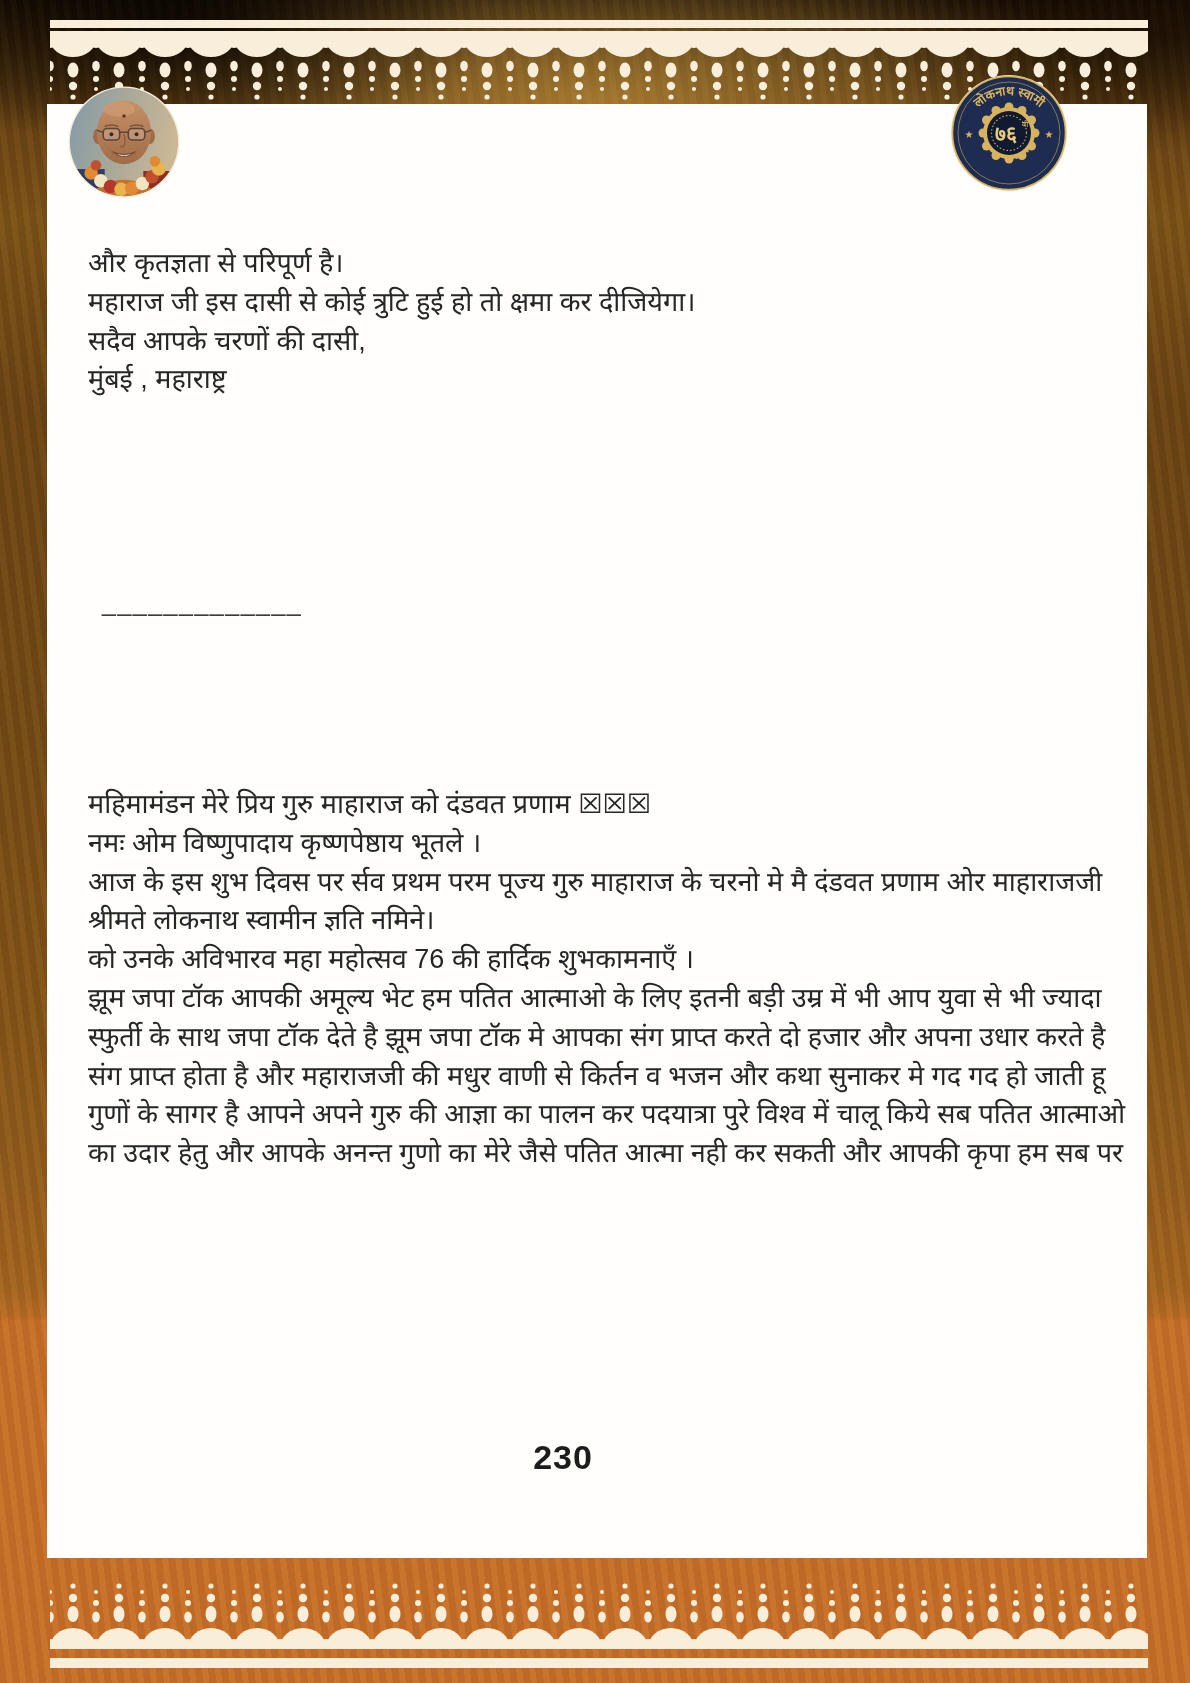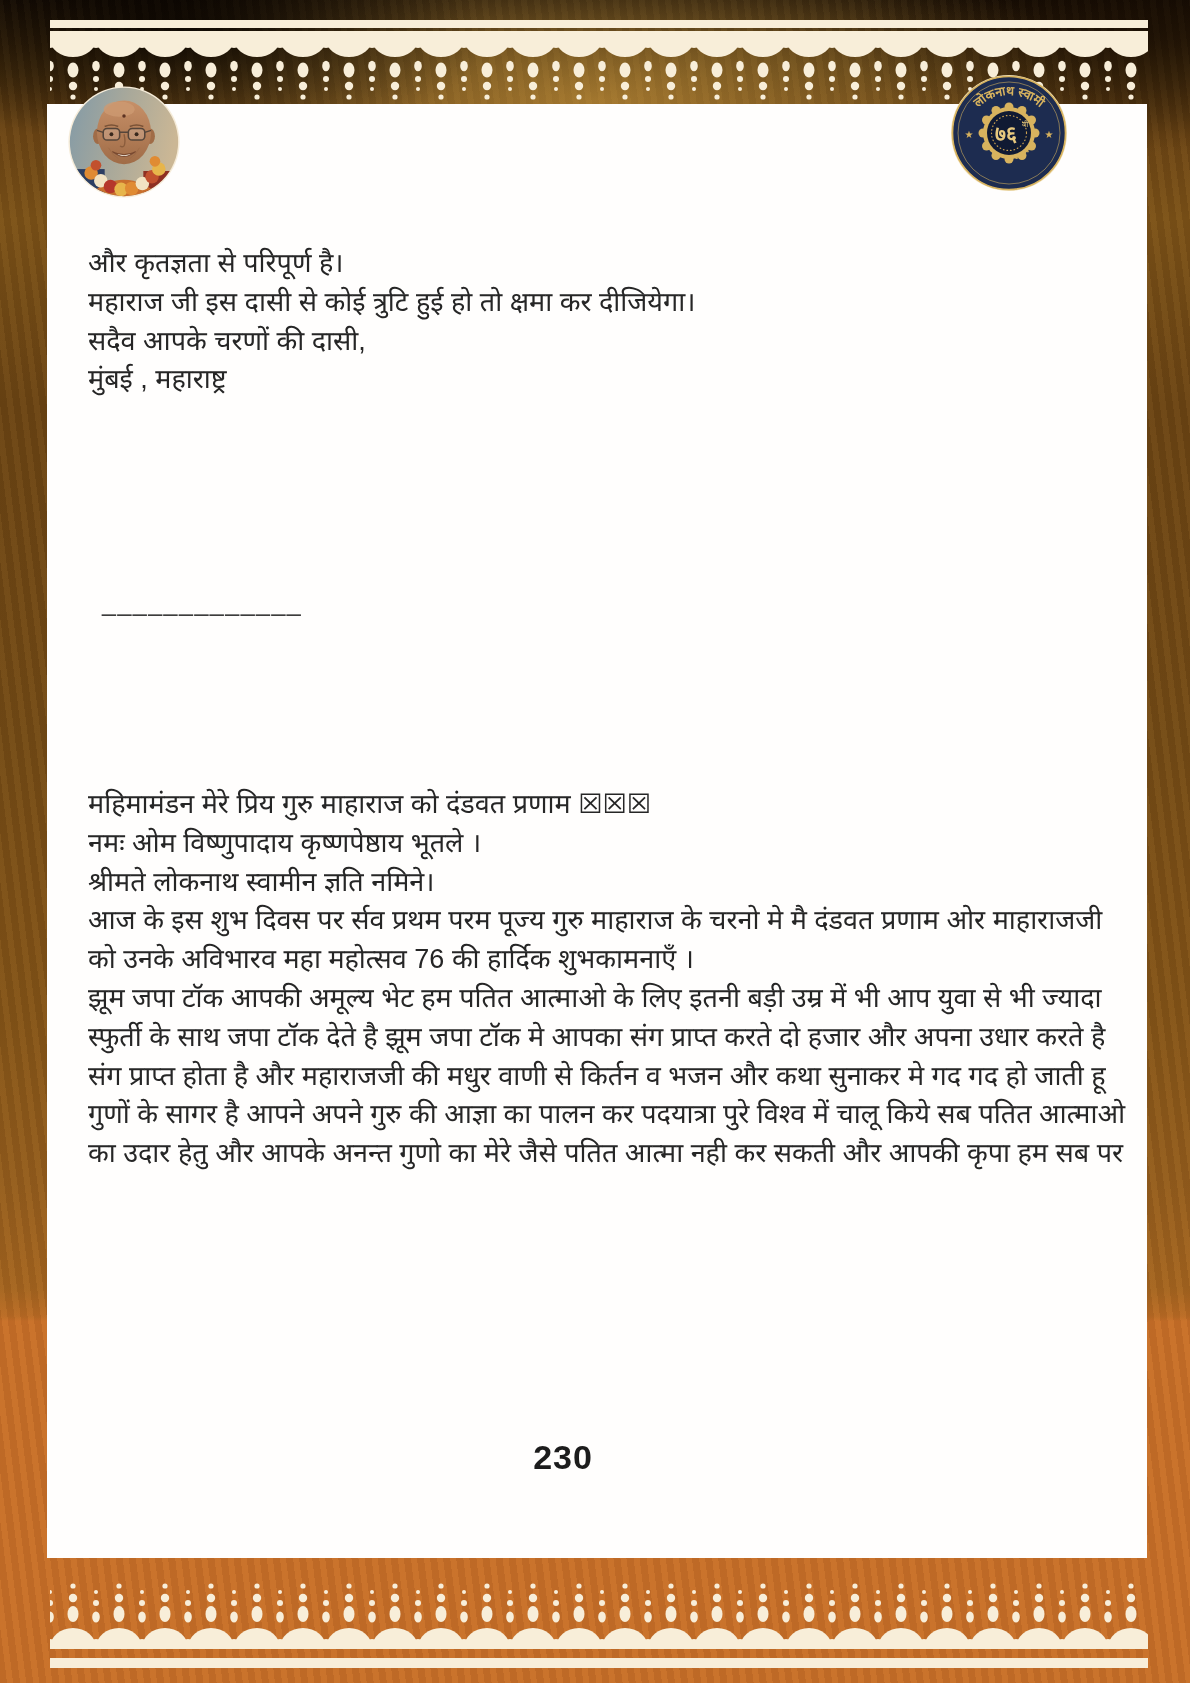--- a/index.html
+++ b/index.html
@@ -186,22 +186,22 @@
     <div>महाराज जी इस दासी से कोई त्रुटि हुई हो तो क्षमा कर दीजियेगा।</div>
     <div>सदैव आपके चरणों की दासी,</div>
     <div>मुंबई , महाराष्ट्र</div>
   </div>
 
   <div class="separator">_____________</div>
 
   <div class="text-block block-greeting">
     <div>महिमामंडन  मेरे प्रिय  गुरु माहाराज को दंडवत प्रणाम ☒☒☒</div>
     <div>नमः ओम विष्णुपादाय  कृष्णपेष्ठाय भूतले ।</div>
+    <div>आज के इस शुभ दिवस पर र्सव प्रथम परम पूज्य गुरु माहाराज के चरनो  मे मै दंडवत प्रणाम ओर माहाराजजी</div>
     <div>श्रीमते लोकनाथ स्वामीन ज्ञति नमिने।</div>
-    <div>आज के इस शुभ दिवस पर र्सव प्रथम परम पूज्य गुरु माहाराज के चरनो  मे मै दंडवत प्रणाम ओर माहाराजजी</div>
     <div>को उनके अविभारव  महा महोत्सव 76 की हार्दिक शुभकामनाएँ  ।</div>
     <div>झूम जपा टॉक आपकी अमूल्य भेट हम पतित आत्माओ के लिए इतनी बड़ी उम्र में भी आप युवा से भी ज्यादा</div>
     <div>स्फुर्ती के साथ जपा टॉक देते है झूम जपा टॉक मे आपका संग प्राप्त करते दो हजार और अपना उधार करते है</div>
     <div>संग प्राप्त होता है और महाराजजी की मधुर वाणी से किर्तन व भजन और कथा सुनाकर मे गद गद हो जाती हू</div>
     <div>गुणों के सागर है आपने अपने गुरु की आज्ञा का पालन कर पदयात्रा पुरे विश्व में चालू किये सब पतित आत्माओ</div>
     <div>का उदार हेतु और आपके अनन्त गुणो का मेरे जैसे पतित आत्मा नही कर सकती और आपकी कृपा हम सब पर</div>
   </div>
 
   <div class="page-number">230</div>
 

